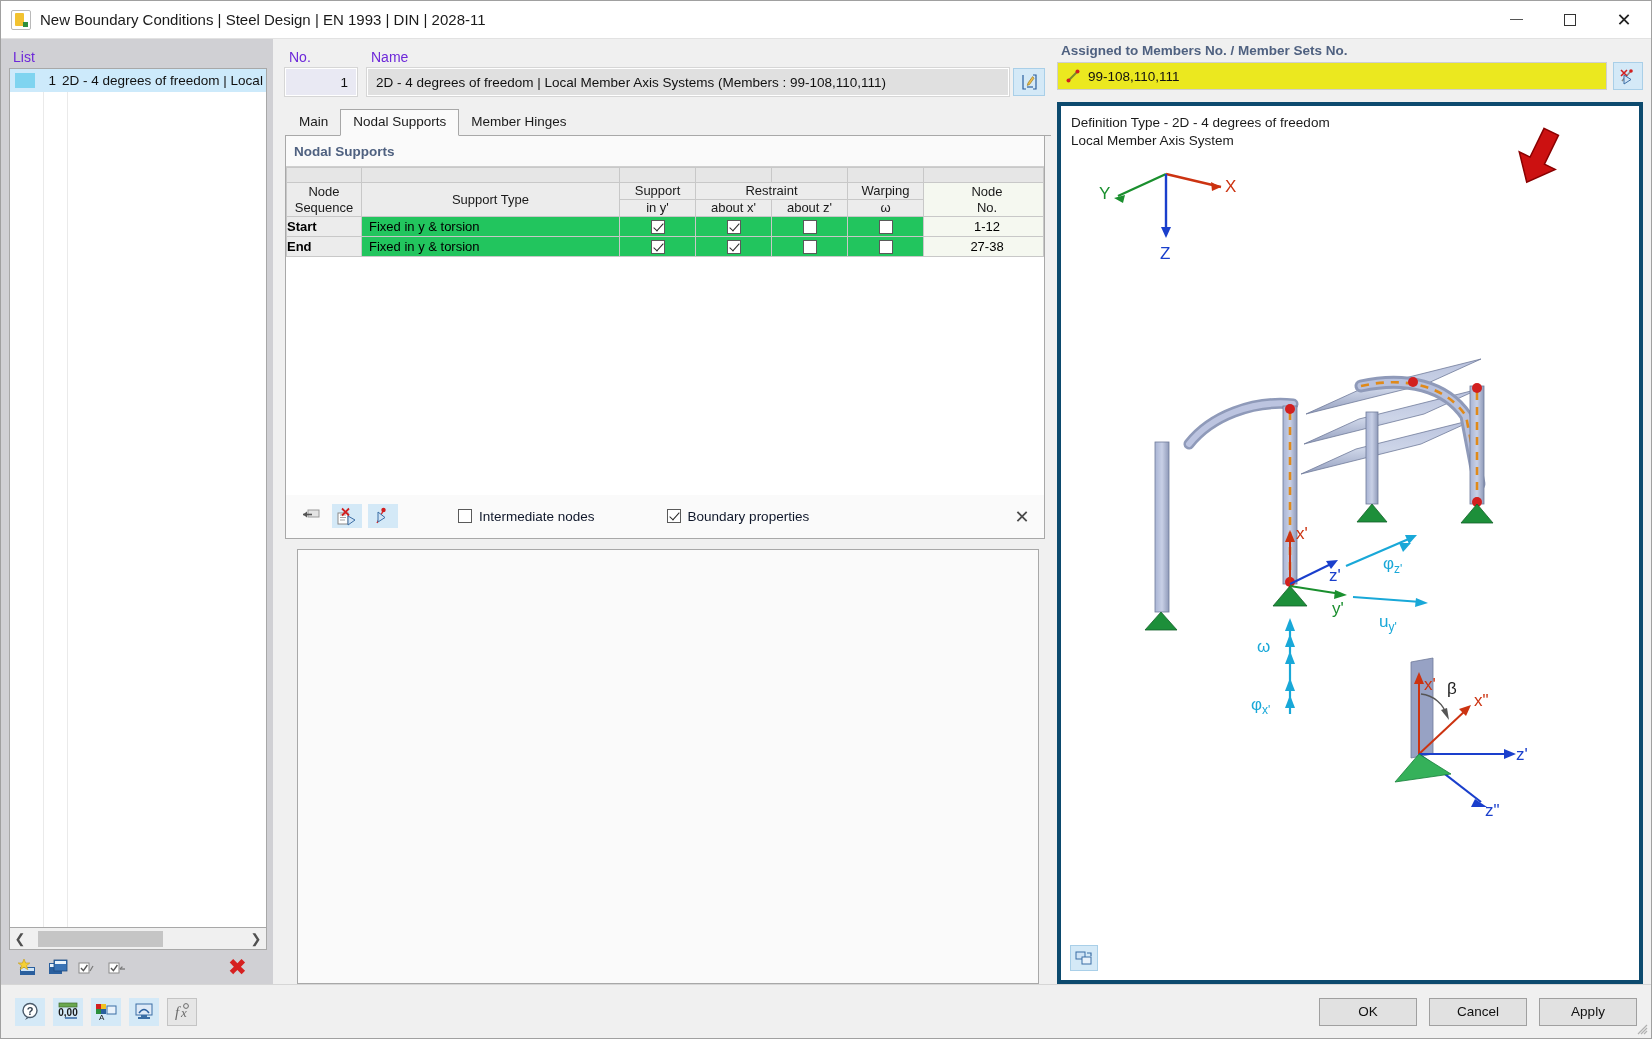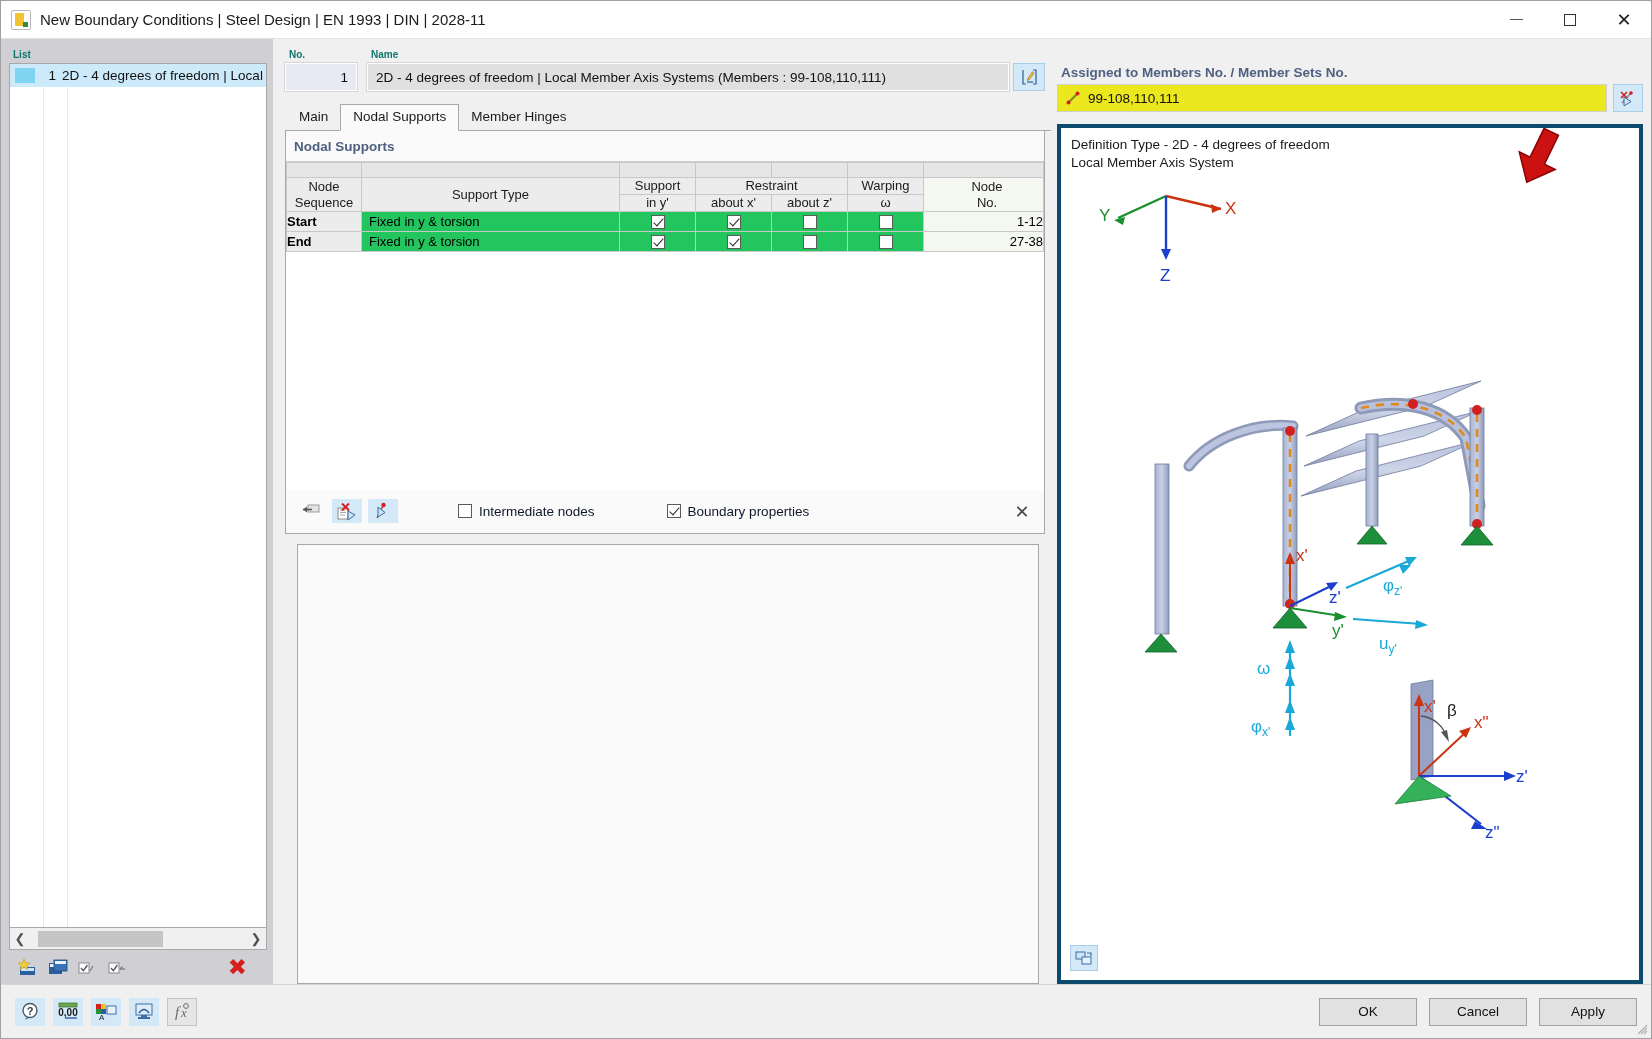--- a/index.html
+++ b/index.html
@@ -71,21 +71,21 @@
   }
 
   
   .left-panel {
     width: 272px; min-width: 272px;
     background: #d0d0d4;
     display: flex; flex-direction: column;
     padding: 6px 6px 0 8px;
   }
   .group-label {
-    color: #0f766e; font-weight: bold; font-size: 10px;
+    color: #6d28d9; font-weight: normal; font-size: 14px;
     padding: 4px 0 3px 4px;
   }
   .list-box {
     flex: 1 1 auto; background: #fff;
     border: 1px solid #a8a8a8;
     position: relative; overflow: hidden;
     display: flex; flex-direction: column;
   }
   .list-row {
     display: flex; align-items: center;
@@ -227,21 +227,21 @@
     padding: 3px 4px; line-height: 16px;
   }
   .hdr-sub th {
     background: #ececec; color: #1a1a1a; font-weight: normal;
     text-align: center; padding: 2px 4px; line-height: 16px;
   }
   .grid tbody td { height: 20px; background: #22c55e; }
   .c-seq { background: #ececec !important; text-align: left; width: 75px; font-weight: bold; }
   .c-type { text-align: left; padding-left: 7px !important; }
   .c-chk { width: 76px; text-align: center; }
-  .c-node { width: 120px; text-align: right; padding-left: 7px !important;
+  .c-node { width: 120px; text-align: center; padding-left: 7px !important;
     background: #f5f8f0 !important; }
   .chkbox {
     width: 14px; height: 14px; border: 1px solid #5a5a5a; background: #fff;
     display: inline-block; position: relative; vertical-align: middle;
   }
   .chkbox.checked::after {
     content: "";
     position: absolute; left: 4px; top: 0px;
     width: 4px; height: 9px;
     border: solid #2a2a2a; border-width: 0 1.6px 1.6px 0;
@@ -277,21 +277,21 @@
     margin: 10px 6px 0 12px;
     background: #fafafa;
     border: 1px solid #a8a8a8;
     flex: 1 1 auto;
   }
 
   
   .right-panel {
     width: 600px; min-width: 600px;
     display: flex; flex-direction: column;
-    padding: 22px 8px 0 6px;
+    padding: 0 8px 0 6px;
   }
   .assign-label {
     color: #4f6180; font-weight: bold; font-size: 13.5px;
     padding: 4px 0 4px 4px;
   }
   .assign-row { display: flex; align-items: stretch; gap: 6px; }
   .assign-box {
     flex: 1 1 auto;
     background: #ebe81f; border: 1px solid #cfcfcf;
     height: 28px; display: flex; align-items: center;

